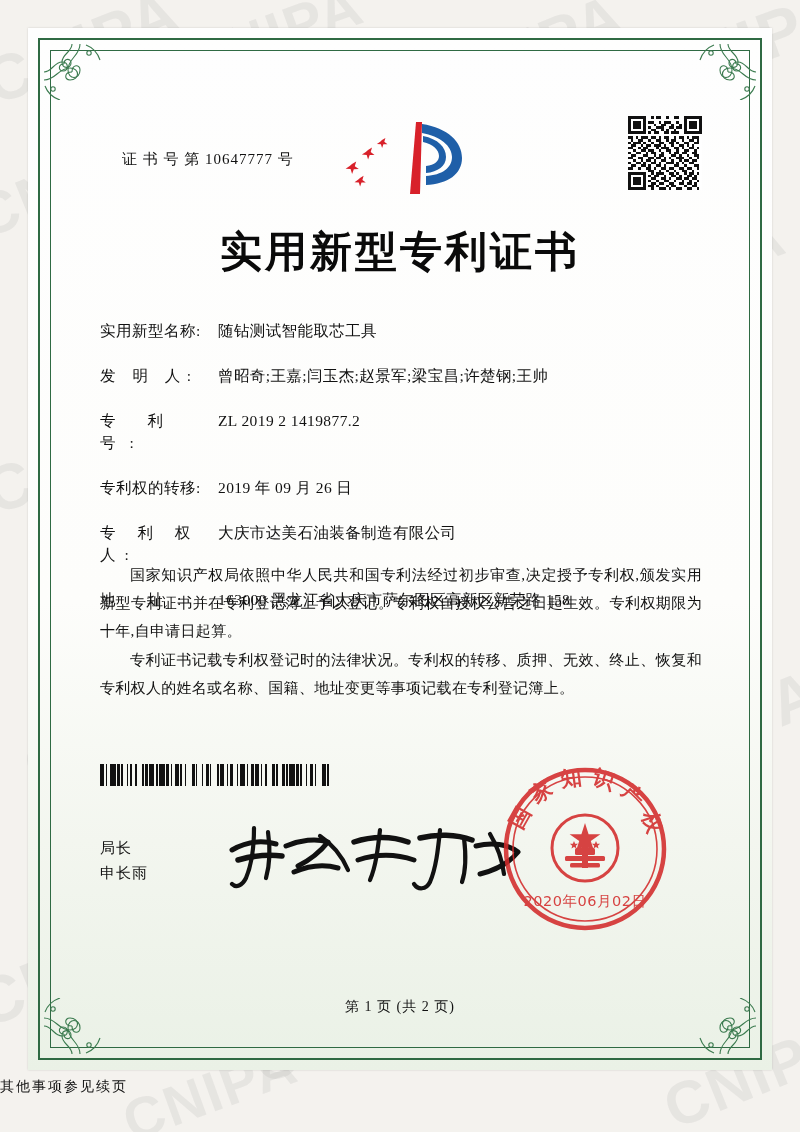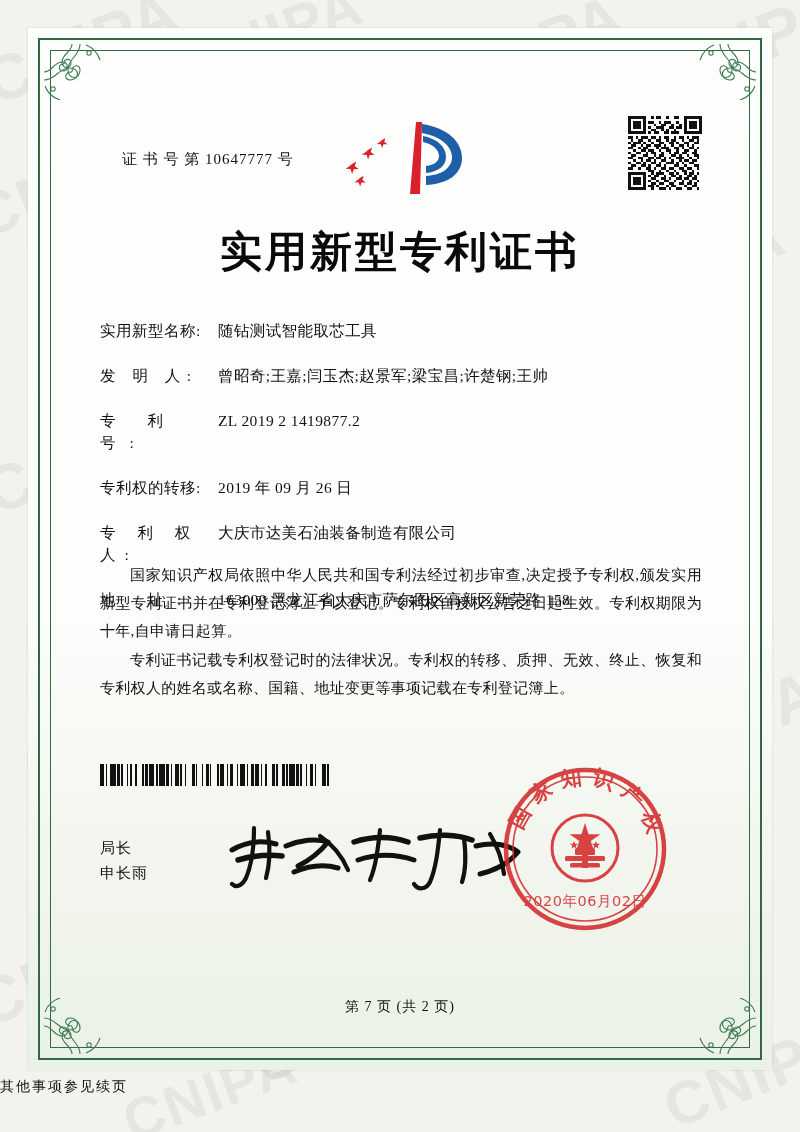--- a/index.html
+++ b/index.html
@@ -742,17 +742,17 @@
               <rect x="-10" y="0" width="20" height="7" rx="1.5"></rect>
               <rect x="-3" y="-6" width="6" height="26"></rect>
             </g>
           </g>
 
           <text x="85" y="142" text-anchor="middle" font-family="'DejaVu Sans','Liberation Sans',sans-serif" font-size="14.5" fill="#d32b2b" letter-spacing="0.5">2020年06月02日</text>
         </g>
       </svg>
     </div>
 
-    <div class="page-no">第 7 页 (共 2 页)</div>
+    <div class="page-no">第 1 页 (共 2 页)</div>
   </div>
 </div>
 
 <div class="footer-note">其他事项参见续页</div>
 
 </body></html>

